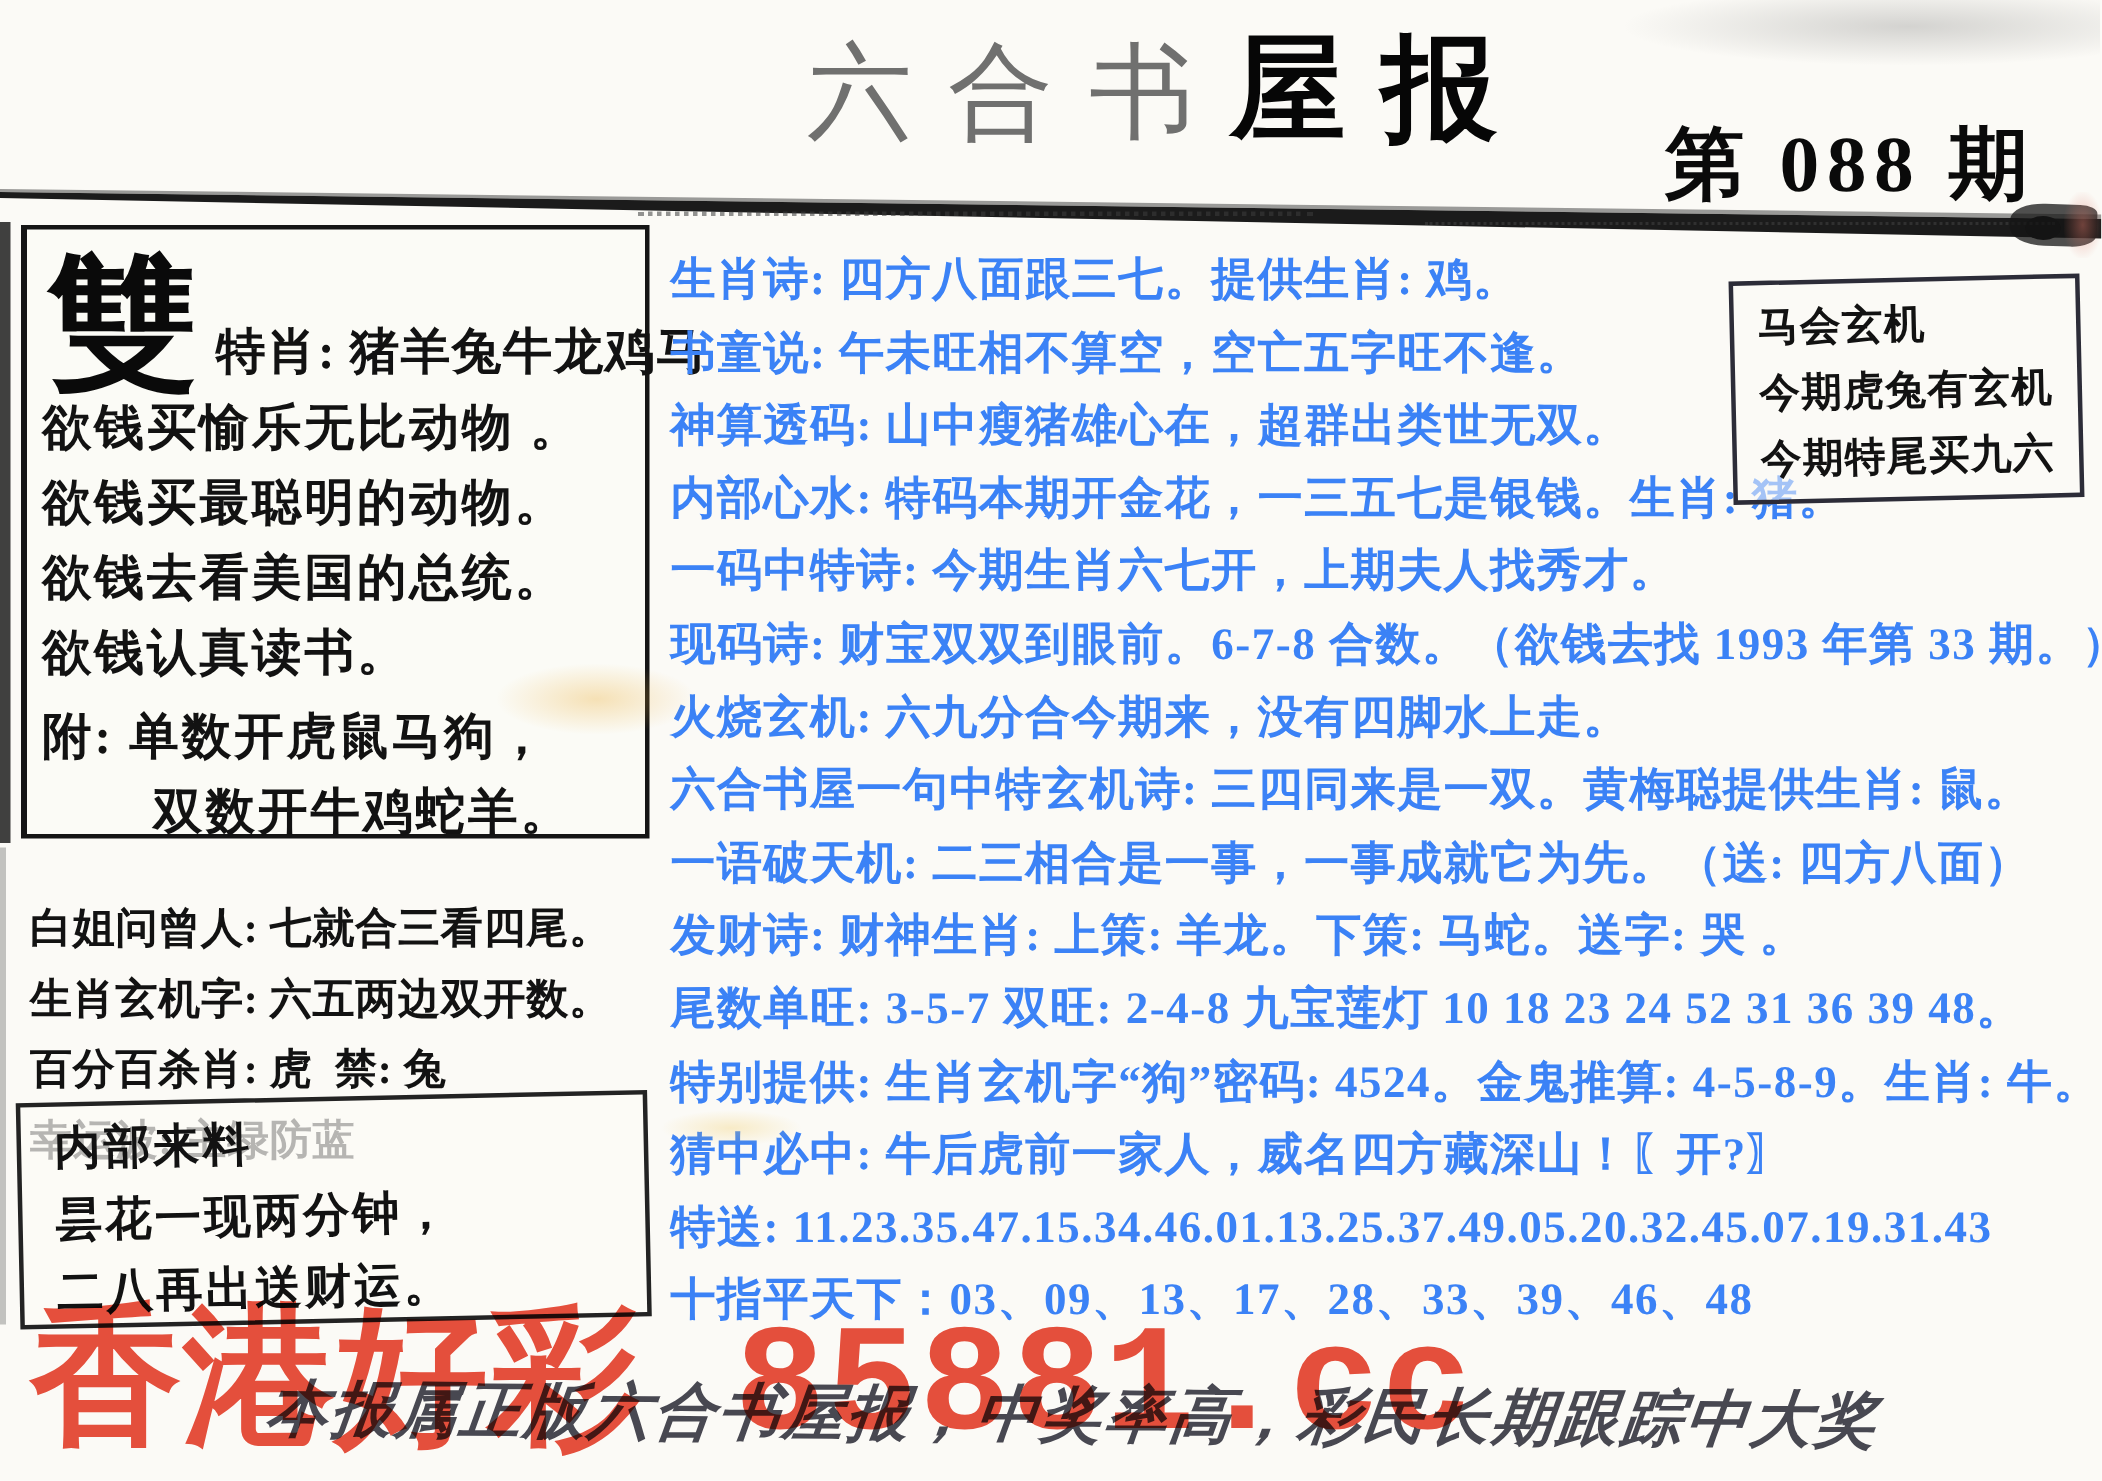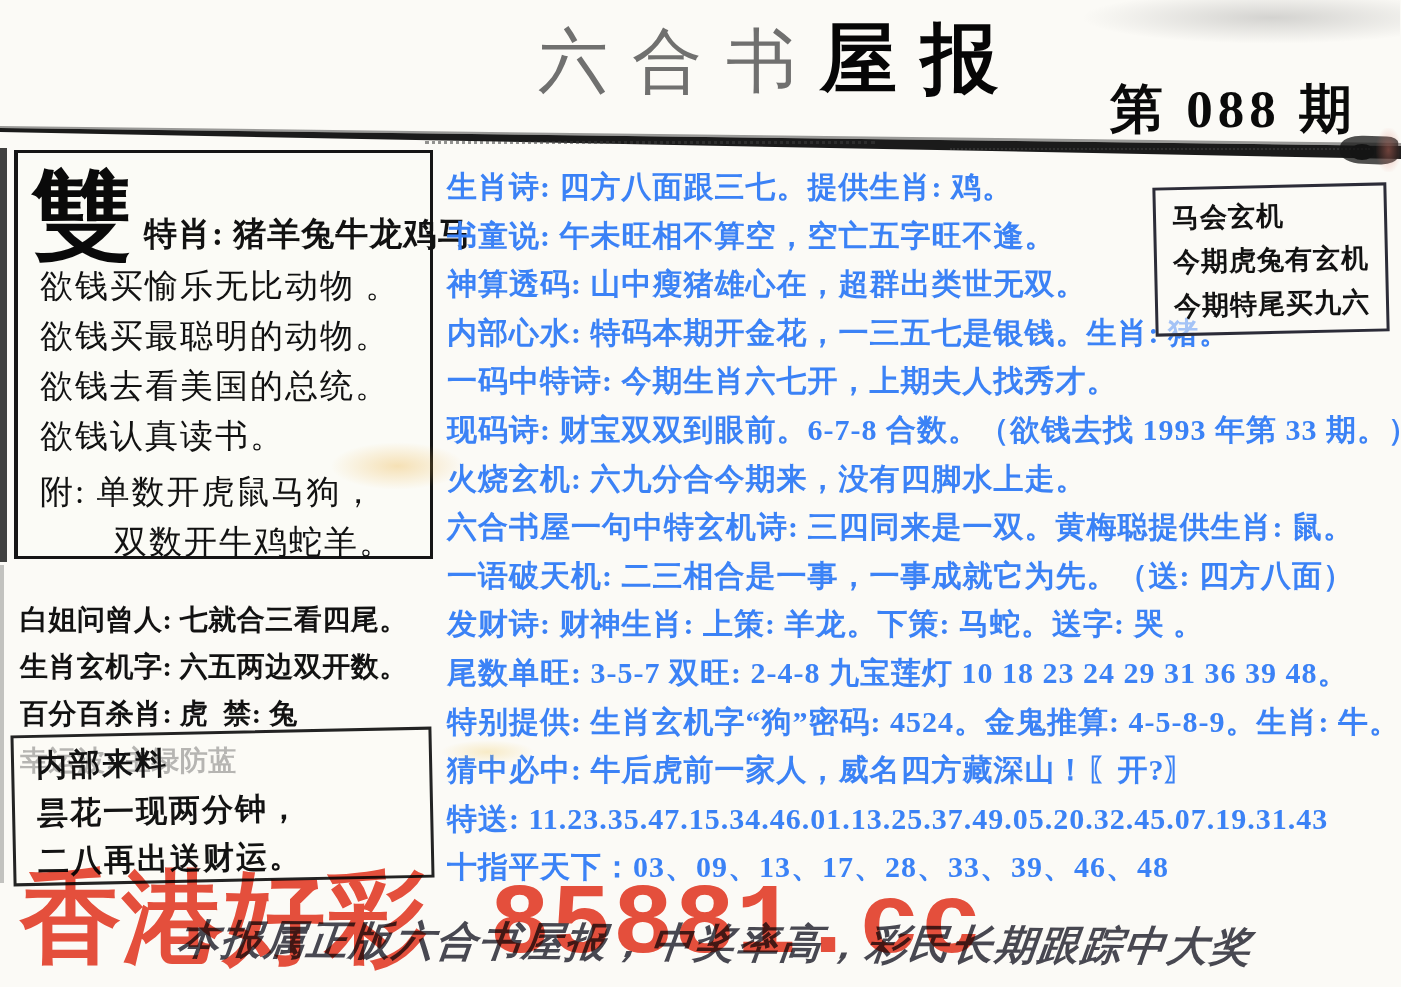--- a/index.html
+++ b/index.html
@@ -17,21 +17,21 @@
   .issue{left:1110px;top:74px;font-size:53px;font-weight:700;letter-spacing:5px;white-space:pre;color:#0a0a0a;}
   .divider-svg{left:0;top:0;width:1401px;height:200px;pointer-events:none;}
   .dash-row{left:425px;top:141px;width:450px;height:0;border-bottom:3px dotted rgba(60,60,60,.55);}
   .dash-row2{left:950px;top:148px;width:420px;height:0;border-bottom:2px dotted rgba(90,90,90,.35);}
   
   .box1{left:14px;top:150px;width:419px;height:409px;border:3px solid #151515;
         border-left-width:4px;box-sizing:border-box;padding:6px 8px 0 10px;background:rgba(252,251,247,.6);}
   .box1-head{display:flex;align-items:flex-end;height:102px;}
   .bigchar{font-size:100px;line-height:.88;font-weight:800;color:#0a0a0a;margin-left:4px;}
   .tezhao{font-size:33px;letter-spacing:1px;margin-left:12px;padding-bottom:4px;white-space:pre;font-weight:600;}
-  .box1-line{font-size:33px;line-height:50px;letter-spacing:2px;white-space:pre;font-weight:400;margin-left:12px;}
+  .box1-line{font-size:33px;line-height:50px;letter-spacing:2px;white-space:pre;font-weight:700;}
   .box1-line.gap{margin-top:6px;}
   .box1-line.indent{text-indent:74px;}
   .midlines{left:20px;top:564px;width:418px;margin-top:32px;}
   .mid-line{font-size:28px;line-height:47px;letter-spacing:.5px;white-space:pre;font-weight:600;}
   .box3{left:12px;top:731px;width:421px;height:151px;border:3px solid #232323;box-sizing:border-box;
         transform:rotate(-1.2deg);padding:4px 0 0 22px;background:rgba(252,251,247,.7);}
   .box3-line{font-size:31px;line-height:48px;letter-spacing:2px;white-space:pre;font-weight:600;}
   
   .main{left:447px;top:163px;width:954px;}
   .mline{font-size:30px;line-height:48.6px;letter-spacing:1px;white-space:pre;font-weight:600;color:#3b82f6;}
@@ -103,21 +103,21 @@
   <div class="mline">生肖诗: 四方八面跟三七。提供生肖: 鸡。</div>
   <div class="mline">书童说: 午未旺相不算空，空亡五字旺不逢。</div>
   <div class="mline">神算透码: 山中瘦猪雄心在，超群出类世无双。</div>
   <div class="mline">内部心水: 特码本期开金花，一三五七是银钱。生肖: 猪。</div>
   <div class="mline">一码中特诗: 今期生肖六七开，上期夫人找秀才。</div>
   <div class="mline">现码诗: 财宝双双到眼前。6-7-8 合数。（欲钱去找 1993 年第 33 期。）</div>
   <div class="mline">火烧玄机: 六九分合今期来，没有四脚水上走。</div>
   <div class="mline">六合书屋一句中特玄机诗: 三四同来是一双。黄梅聪提供生肖: 鼠。</div>
   <div class="mline">一语破天机: 二三相合是一事，一事成就它为先。（送: 四方八面）</div>
   <div class="mline">发财诗: 财神生肖: 上策: 羊龙。下策: 马蛇。送字: 哭 。</div>
-  <div class="mline">尾数单旺: 3-5-7 双旺: 2-4-8 九宝莲灯 10 18 23 24 29 31 36 39 48。</div>
+  <div class="mline">尾数单旺: 3-5-7 双旺: 2-4-8 九宝莲灯 10 18 23 24 52 31 36 39 48。</div>
   <div class="mline">特别提供: 生肖玄机字“狗”密码: 4524。金鬼推算: 4-5-8-9。生肖: 牛。</div>
   <div class="mline">猜中必中: 牛后虎前一家人，威名四方藏深山！〖开?〗</div>
   <div class="mline">特送: 11.23.35.47.15.34.46.01.13.25.37.49.05.20.32.45.07.19.31.43</div>
   <div class="mline">十指平天下：03、09、13、17、28、33、39、46、48</div>
 </div>
 
 <div class="abs hintbox">
   <div class="hint-line">马会玄机</div>
   <div class="hint-line">今期虎兔有玄机</div>
   <div class="hint-line">今期特尾买九六</div>

